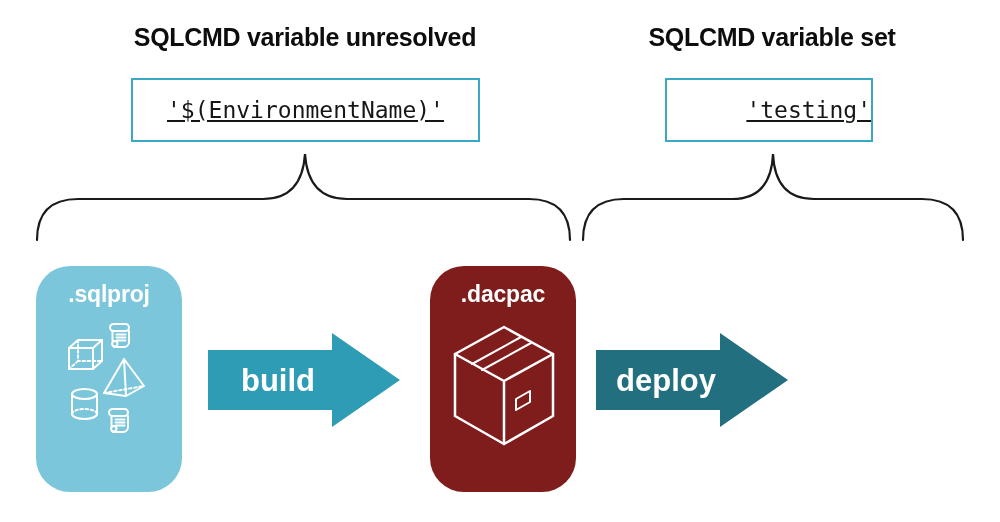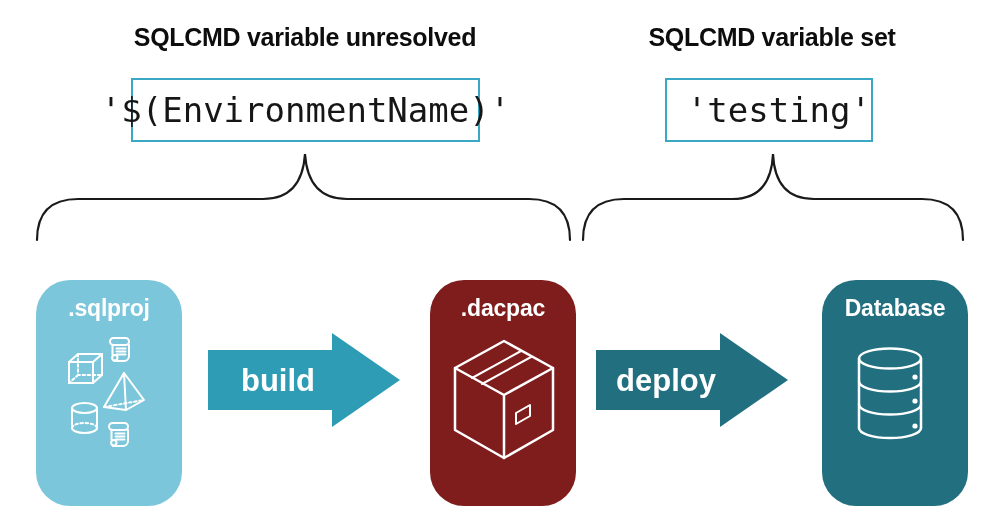--- a/index.html
+++ b/index.html
@@ -32,39 +32,40 @@
     border: 2.5px solid #3aa8c4;
     background: #ffffff;
     display: flex;
     align-items: center;
     justify-content: center;
   }
   .code-box-left  { left: 131px; width: 349px; }
   .code-box-right { left: 665px; width: 208px; justify-content: flex-end; }
   .code-box code {
     font-family: "DejaVu Sans Mono", monospace;
-    font-size: 34px;
+    font-size: 23px;
     color: #161616;
     white-space: pre;
+    text-decoration: underline;
   }
   .braces-svg {
     position: absolute;
     left: 0; top: 0;
     width: 1000px; height: 522px;
     pointer-events: none;
   }
   .brace-path {
     fill: none;
     stroke: #1a1a1a;
     stroke-width: 2.2;
     stroke-linecap: round;
   }
   .card {
     position: absolute;
-    top: 280px;
+    top: 266px;
     width: 146px;
     height: 226px;
     border-radius: 34px;
   }
   .card-sqlproj  { left: 36px;  background: #7bc6da; }
   .card-dacpac   { left: 430px; background: #7f1d1d; }
   .card-database { left: 822px; background: #226f80; }
   .card-title {
     margin-top: 15px;
     text-align: center;
@@ -171,27 +172,14 @@
       <path class="stroke-w" d="M20 39 L69 12 M30 45 L79 18"></path>
       <path class="stroke-w" d="M64 74 l14 -8 v11 l-14 8 z"></path>
     </svg>
   </div>
 
   <svg class="arrow-svg arrow-deploy" viewBox="0 0 196 98">
     <polygon points="2,19 126,19 126,2 194,49 126,96 126,79 2,79"></polygon>
     <text class="arrow-label" x="72" y="60">deploy</text>
   </svg>
 
-  <div class="card card-database">
-    <div class="card-title">Database</div>
-    <svg class="icon-svg database-icon" viewBox="0 0 74 96">
-      <ellipse class="stroke-w stroke-w-thick" cx="37" cy="12.5" rx="31" ry="10"></ellipse>
-      <path class="stroke-w stroke-w-thick" d="M6 12.5 V82 M68 12.5 V82"></path>
-      <path class="stroke-w stroke-w-thick" d="M6 82 A31 10 0 0 0 68 82"></path>
-      <path class="stroke-w stroke-w-thick" d="M6 35.5 A31 10 0 0 0 68 35.5"></path>
-      <path class="stroke-w stroke-w-thick" d="M6 58.5 A31 10 0 0 0 68 58.5"></path>
-      <circle cx="62" cy="31" r="2.6" fill="#ffffff"></circle>
-      <circle cx="62" cy="55" r="2.6" fill="#ffffff"></circle>
-      <circle cx="62" cy="80" r="2.6" fill="#ffffff"></circle>
-    </svg>
-  </div>
 
 </div>
 
 </body></html>

